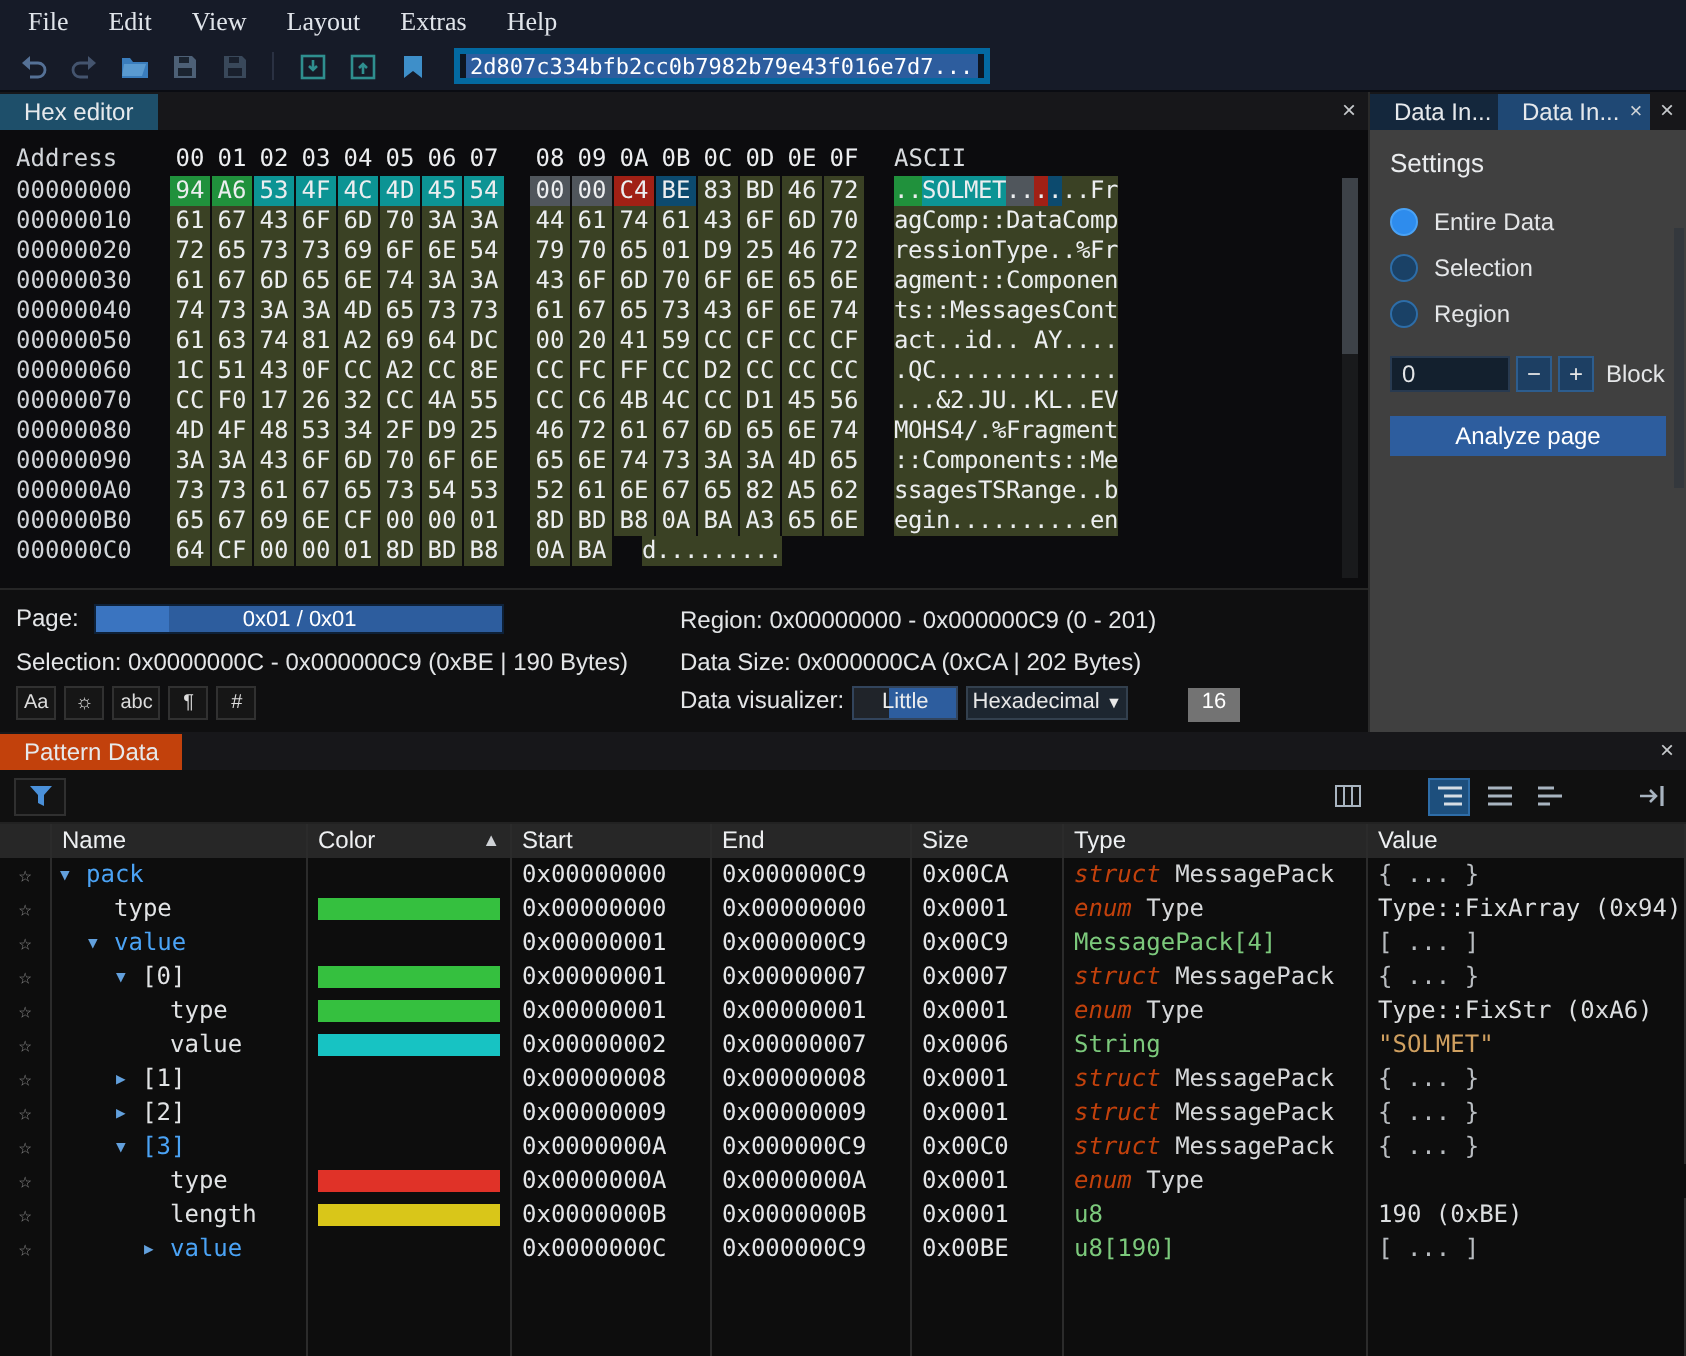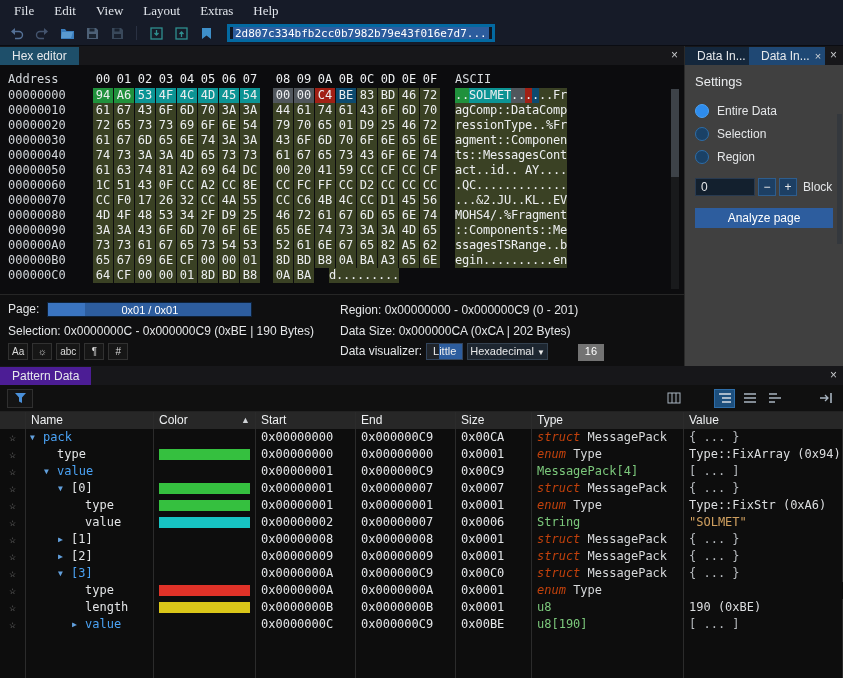--- a/index.html
+++ b/index.html
@@ -16,31 +16,31 @@
   .tb-sep { width:1px; height:14px; background:#2a3142; margin:0 3px; }
   .hash-field { margin-left:12px; width:268px; height:18px; background:#0e1622; border:3px solid #0369a1; display:flex; align-items:center; padding:0 3px; overflow:hidden; }
   .hash-text { background:#2d5d9e; color:#fff; font-family:"DejaVu Sans Mono",monospace; font-size:11px; padding:0 2px; white-space:nowrap; }
 
   
   .main-row { display:flex; height:320px; flex:none; }
   .hex-panel { flex:1; display:flex; flex-direction:column; background:#0c0c0e; border-right:1px solid #2a2a2a; min-width:0; }
   .tabbar { height:19px; background:#17171a; display:flex; align-items:flex-end; position:relative; flex:none; }
   .tab { height:18px; padding:0 12px; display:flex; align-items:center; font-size:12px; color:#e6e9ec; white-space:nowrap; }
   .tab.teal { background:#1e4f6a; }
-  .tab.blue { background:#4c1d95;text-align:center; }
+  .tab.blue { background:#c2410c;text-align:center; }
   .tab.rp1 { background:#14273c; max-width:64px; overflow:hidden; }
   .tab.rp2 { background:#1f4874; max-width:76px; overflow:hidden; gap:5px; }
   .bar-close { position:absolute; right:6px; top:3px; color:#c6c9cc; font-size:12px; line-height:12px; }
   .tab-close { color:#cfd3d7; font-size:11px; }
 
   
   .hex-content { flex:1; padding:5px 0 0 8px; font-family:"DejaVu Sans Mono",monospace; font-size:12px; position:relative; overflow:hidden; }
   .hex-header { display:flex; color:#d8dbde; height:18px; line-height:18px; }
   .hex-addr { width:70px; flex:none; color:#d2d6da; }
-  .hex-bytes { display:flex; flex:none; margin-left:15px;align-items:center; }
+  .hex-bytes { display:flex; flex:none; margin-left:7px;align-items:center; }
   .hex-byte { width:20px; margin-right:1px; text-align:center; color:#eceef0; white-space:pre; }
   .hex-byte.gap { margin-left:12px; }
   .hex-ascii { display:flex; flex:none; margin-left:14px; }
   .ascii-label { margin-left:14px; }
   .ascii-char { width:7px; text-align:center; white-space:pre; color:#eceef0; }
   .hex-row { display:flex; height:15px; line-height:15px; }
   .b-g { background:#20913c; } .b-c { background:#0c9494; } .b-x { background:#50565c; }
   .b-r { background:#a12015; } .b-y { background:#0c4a6e; } .b-s { background:#3a4124; }
   .vscroll { position:absolute; right:5px; top:24px; width:8px; height:200px; background:#191a1c; }
   .vthumb { width:8px; height:88px; background:#3d4248; }
@@ -48,21 +48,21 @@
   
   .hex-footer { flex:none; height:72px; border-top:1px solid #262626; background:#0f0f10;
     padding:4px 8px; display:grid; grid-template-columns:332px 1fr; grid-auto-rows:21px;
     font-size:12px; align-items:center; overflow:hidden; }
   .fcell { white-space:nowrap; overflow:hidden; }
   .page-slider { display:inline-flex; width:205px; height:15px; background:#1b3e70; border:1px solid #0e2138;
     align-items:center; justify-content:center; margin-left:8px; vertical-align:middle;
     font-size:11px; color:#fff; background:linear-gradient(90deg,#3a74c0 0 18%,#2d5d9e 18% 100%); }
   .mini-btn { display:inline-flex; align-items:center; justify-content:center; min-width:20px; height:17px;
     border:1px solid #313131; background:#161616; color:#dcdcdc; font-size:10px; margin-right:4px; padding:0 3px; }
-  .endian-btn { display:inline-block; height:17px; padding:0 6px; line-height:15px; font-size:11px; color:#eee;
+  .endian-btn { display:inline-block; height:17px; padding:0 14px; line-height:15px; font-size:11px; color:#eee;
     border:1px solid #32445c; background:linear-gradient(90deg,#20242a 0 34%,#2d5d9e 34% 100%); margin:0 4px; }
   .fmt-select { display:inline-block; height:17px; padding:0 2px; line-height:15px; font-size:11px;
     background:#1d2630; border:1px solid #33404e; color:#e8e8e8; margin-right:4px; }
   .count-box { display:inline-block; height:17px; padding:0 7px; line-height:15px; font-size:11px;
     background:#737373; color:#fff;margin-left:26px; }
 
   
   .right-panel { width:158px; flex:none; background:#404040; display:flex; flex-direction:column; position:relative; }
   .rp-content { padding:9px 10px; }
   .rp-title { font-size:13px; color:#eaecee; margin-bottom:10px; }

